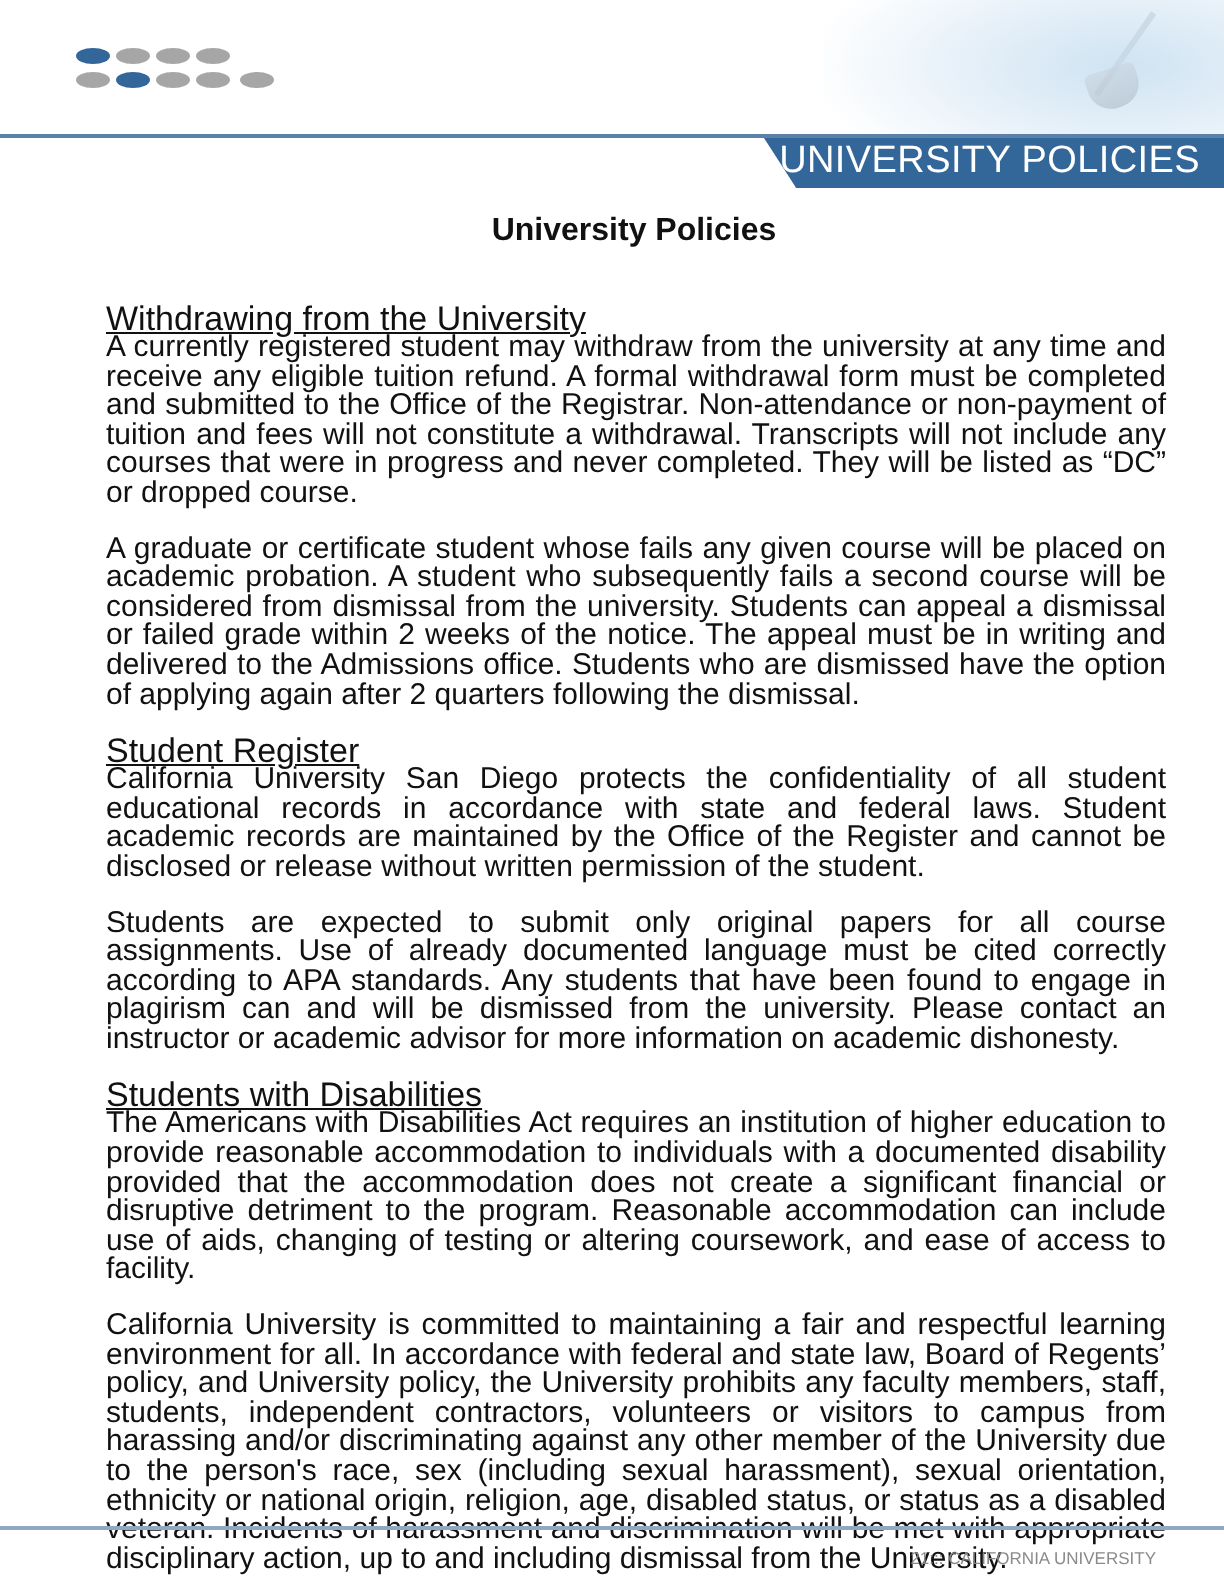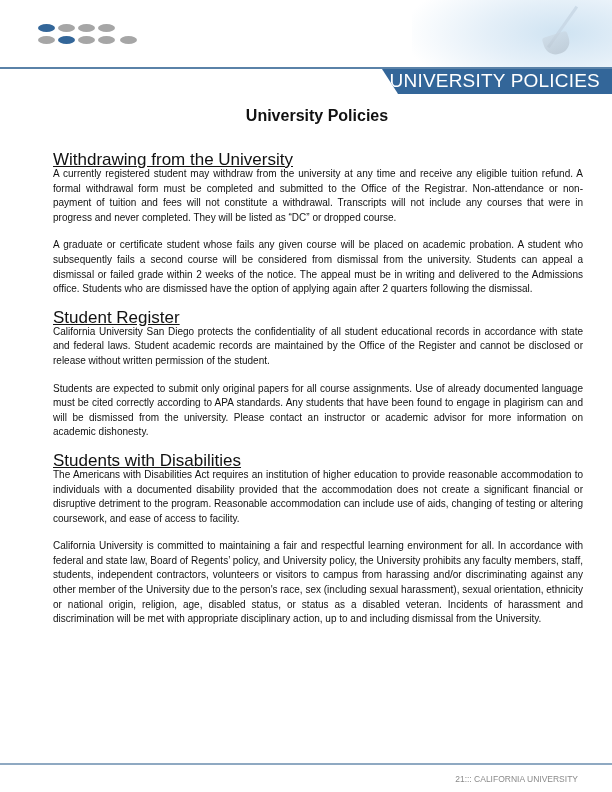--- a/index.html
+++ b/index.html
@@ -32,21 +32,21 @@
     .page-title {
       position: absolute; left: 0; width: 634px; top: 107px; text-align: center;
       font-size: 16px; font-weight: bold;
     }
     .content { position: absolute; left: 53px; top: 152px; width: 530px; }
     .section { margin-bottom: 13px; }
     .section h2 {
       margin: 0; font-size: 17px; font-weight: normal; text-decoration: underline; line-height: 15px;
     }
     .section p {
-      margin: 0; font-size: 10px; line-height: 14.6px; text-align: justify;
+      margin: 0; font-size: 15px; line-height: 14.6px; text-align: justify;
     }
     .footer-rule { position: absolute; left: 0; top: 763px; width: 612px; height: 2px; background: #8fa9c2; }
     .footer-text { position: absolute; right: 34px; top: 774px; font-size: 8.5px; color: #8a8a8a; }
   </style>
 </head>
 <body>
 
 <div class="logo" id="logo">
     <span class="dot" style="left: 0px; top: 0px; background: rgb(51, 102, 153);"></span>
     <span class="dot" style="left: 20px; top: 0px; background: rgb(166, 166, 166);"></span>

